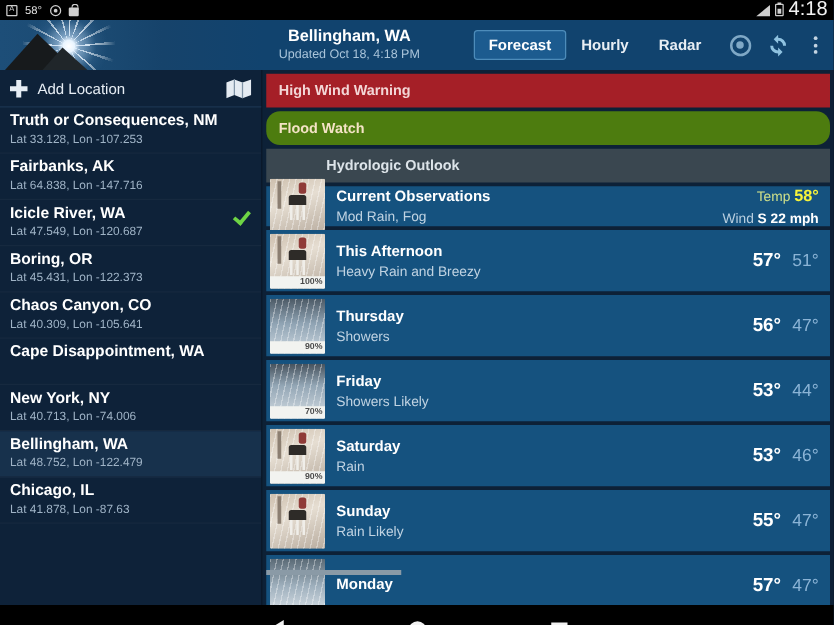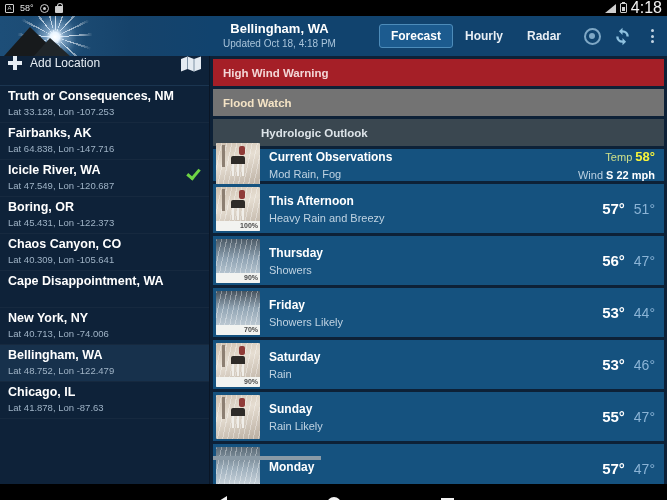--- a/index.html
+++ b/index.html
@@ -99,21 +99,21 @@
   .kebab { display:flex; flex-direction:column; gap:2.5px; align-items:center; }
   .kebab i { width:3px;height:3px;background:#c3d4e2;border-radius:50%;display:block; }
 
   
   #main { display:flex; height:428px; }
 
   
   #sidebar { width:210px; flex:0 0 210px; background:#0e2239; border-right:1px solid #0a1626;
     display:flex; flex-direction:column; }
   #addloc {
-    height:30px; display:flex; align-items:flex-start; padding:0 8px;
+    height:30px; display:flex; align-items:center; padding:0 8px;
     border-bottom:1px solid #1b3550; cursor:pointer; gap:8px;
   }
   .plus { position:relative; width:14px; height:14px; flex:0 0 14px; }
   .plus::before{content:"";position:absolute;left:0;top:5px;width:14px;height:4px;background:#e6edf4;}
   .plus::after{content:"";position:absolute;left:5px;top:0;width:4px;height:14px;background:#e6edf4;}
   #addloc .txt { font-size:12px; color:#e6edf4; flex:1; }
   .mapicon { width:20px;height:16px; position:relative; }
   #loclist { flex:1; overflow:hidden; }
   .loc { height:37px; padding:3px 8px 0 8px; border-bottom:1px solid #16293f;
     position:relative; cursor:pointer; }
@@ -122,21 +122,21 @@
   .loc .coords { font-size:9.5px; color:#9fb3c6; line-height:13px; margin-top:1px; }
   .check { position:absolute; right:9px; top:9px; width:13px; height:8px;
     border-left:3px solid #6ed445; border-bottom:3px solid #6ed445;
     transform:rotate(-50deg); }
 
   
   #content { flex:1; background:#0d2137; padding:3px 3px 0 3px; overflow:hidden; }
   .alert { height:27px; margin-bottom:3px; display:flex; align-items:center;
     padding:0 10px; font-size:11.5px; font-weight:bold; cursor:pointer; }
   .alert.red { background:#a51f27; color:#f3d6d6; }
-  .alert.orange { background:#737373; color:#f4e3c5; }
+  .alert.orange { background:#4d7c0f; color:#f4e3c5;border-radius:11px; }
   .alert.gray { background:#3a4750; color:#dde4e9;padding-left:48px; }
 
   .frow { height:49px; background:#15527f; margin-bottom:3px; display:flex;
     align-items:center; padding:0 9px 0 3px; cursor:pointer; position:relative; }
   .frow.cur { height:32px; }
   .thumb { width:44px; height:44px; flex:0 0 44px; position:relative; overflow:hidden;
     border-radius:1px; margin-right:9px; }
   .pct { position:absolute; left:0; right:0; bottom:0; height:10px; background:#f2f3f0;
     color:#4a4a4a; font-size:7px; line-height:10px; text-align:right; padding-right:2px;
     font-weight:bold; }

